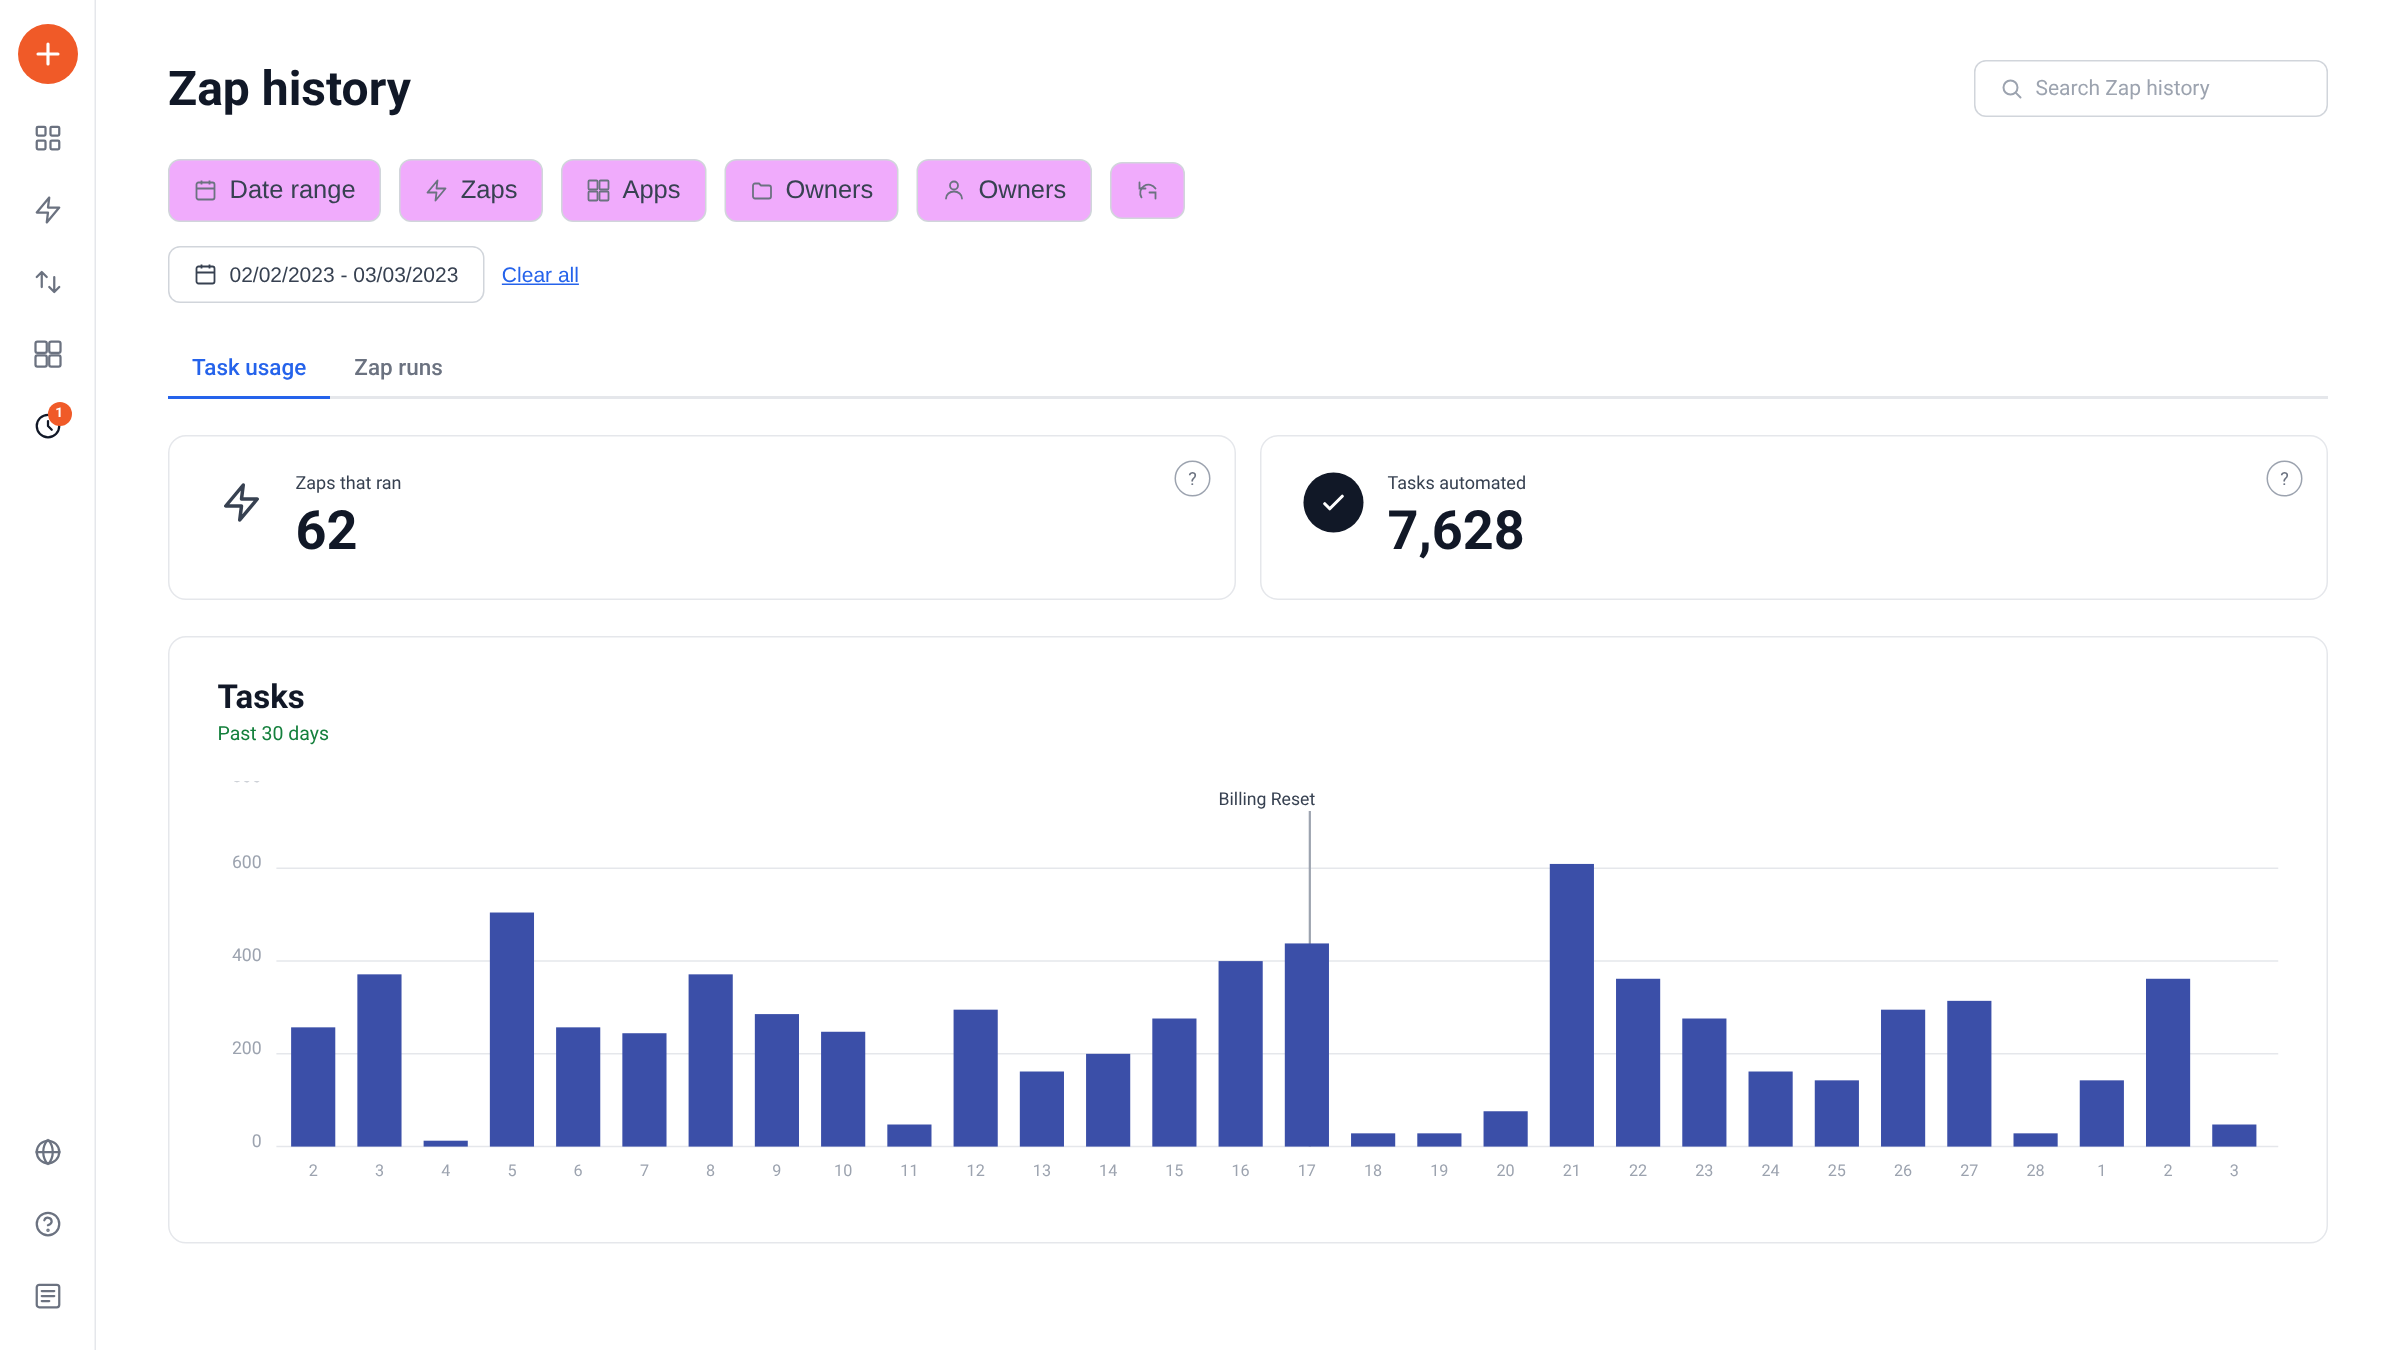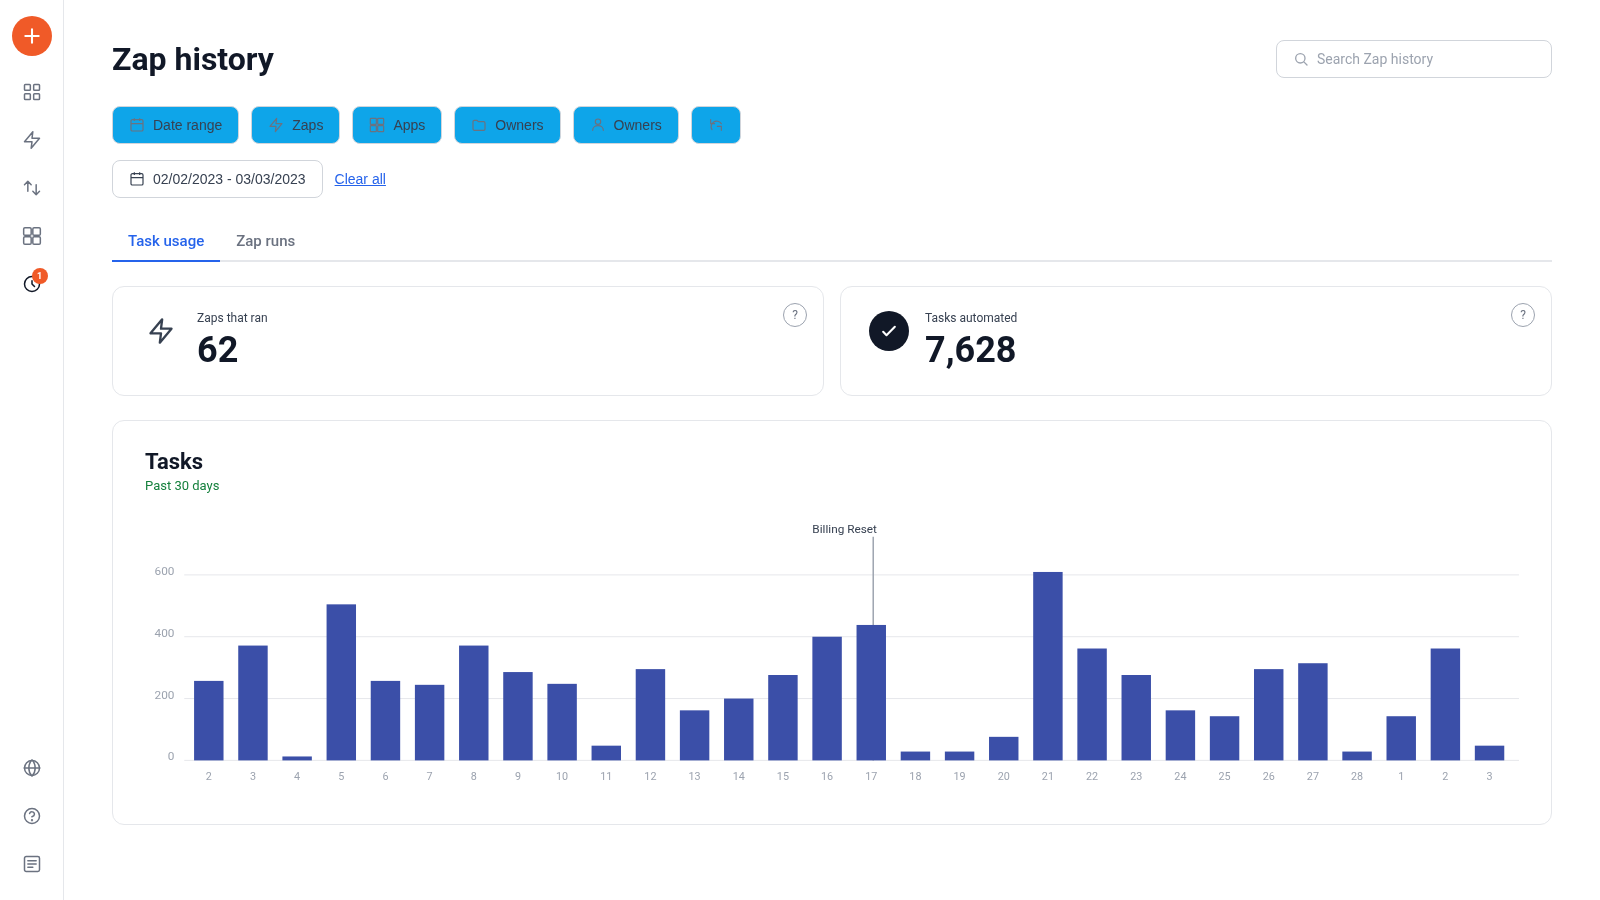--- a/index.html
+++ b/index.html
@@ -67,44 +67,44 @@
       font-weight: 700;
       color: #111827;
     }
     .search-box {
       display: flex;
       align-items: center;
       gap: 8px;
       border: 1px solid #d1d5db;
       border-radius: 8px;
       padding: 10px 16px;
-      width: 276px;
+      width: 236px;
       color: #6b7280;
       cursor: text;
     }
     .search-box span { font-size: 14px; color: #9ca3af; }
 
     
     .filters {
       display: flex;
       gap: 12px;
       flex-wrap: wrap;
       margin-bottom: 16px;
       align-items: center;
     }
     .filter-btn {
       display: flex;
       align-items: center;
       gap: 8px;
       border: 1px solid #d1d5db;
       border-radius: 8px;
       padding: 10px 16px;
-      background: #0ea5e9;
-      cursor: pointer;
-      font-size: 14px;
+      background: #f0abfc;
+      cursor: pointer;
+      font-size: 17px;
       color: #374151;
       white-space: nowrap;
     }
     .filter-btn svg { color: #6b7280; }
 
     .date-range-btn {
       display: flex;
       align-items: flex-end;
       gap: 8px;
       border: 1px solid #d1d5db;

